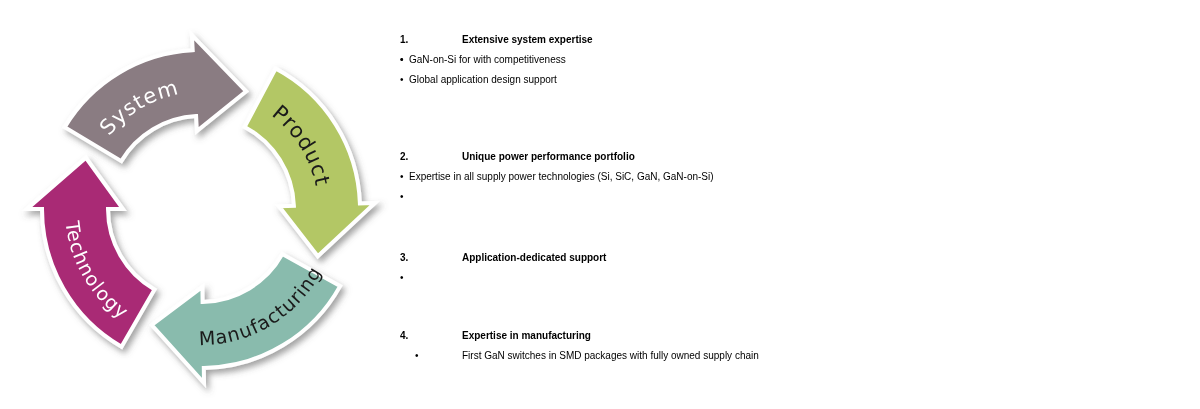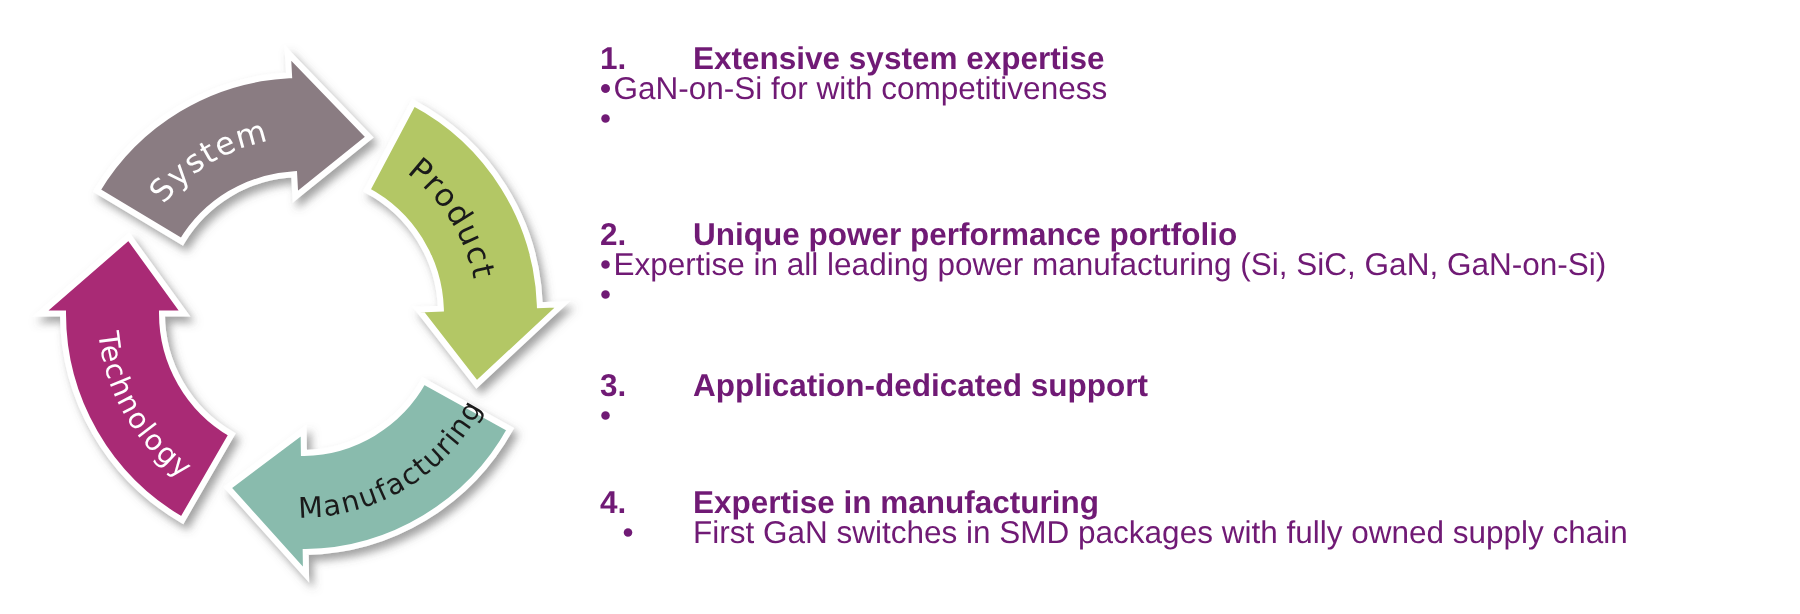--- a/index.html
+++ b/index.html
@@ -13,22 +13,22 @@
     overflow: hidden;
   }
   .diagram-wrap {
     position: absolute;
     left: 0; top: 0;
     width: 400px; height: 409px;
   }
   .content {
     position: absolute;
     left: 400px; top: 0; right: 10px; bottom: 0;
-    color: #701a75;
-    font-size: 21px;
+    color: #000000;
+    font-size: 10px;
     line-height: 20px;
   }
   .block { position: absolute; left: 0; right: 0; }
   .heading { font-weight: bold; white-space: nowrap; }
   .heading .num { display: inline-block; width: 62px; }
   .bullet { position: relative; padding-left: 9px; white-space: nowrap; }
   .bullet .dot { position: absolute; left: 0; top: 0; }
   .bullet.spaced { padding-left: 62px; }
   .bullet.spaced .dot { left: 15px; }
   svg text {
@@ -77,30 +77,30 @@
       <div class="heading">
         <span class="num">1.</span><span class="title">Extensive system expertise</span>
       </div>
       <div class="bullet">
         <span class="dot">•</span>
       </div>
       <div class="bullet">
         <span class="dot">•</span><span>GaN-on-Si for with competitiveness</span>
       </div>
       <div class="bullet">
-        <span class="dot">•</span>
+        <span class="dot">•</span><span>Global application design support</span>
       </div>
     </section>
 
     <section class="block" style="top:147px">
       <div class="heading">
         <span class="num">2.</span><span class="title">Unique power performance portfolio</span>
       </div>
       <div class="bullet">
-        <span class="dot">•</span><span>Expertise in all leading power manufacturing (Si, SiC, GaN, GaN-on-Si)</span>
+        <span class="dot">•</span><span>Expertise in all supply power technologies (Si, SiC, GaN, GaN-on-Si)</span>
       </div>
       <div class="bullet">
         <span class="dot">•</span>
       </div>
     </section>
 
     <section class="block" style="top:248px">
       <div class="heading">
         <span class="num">3.</span><span class="title">Application-dedicated support</span>
       </div>

